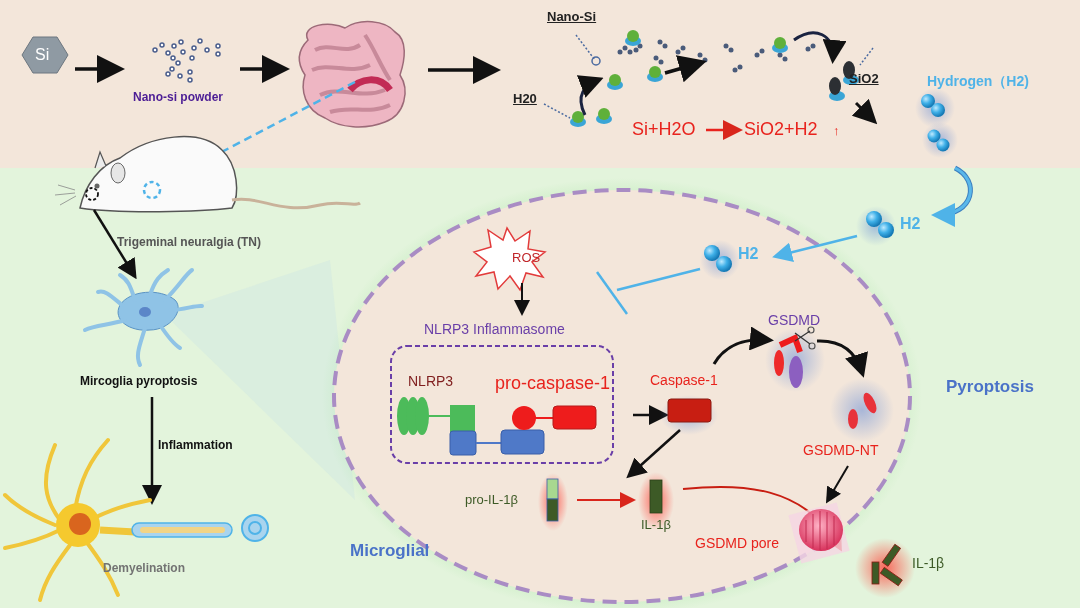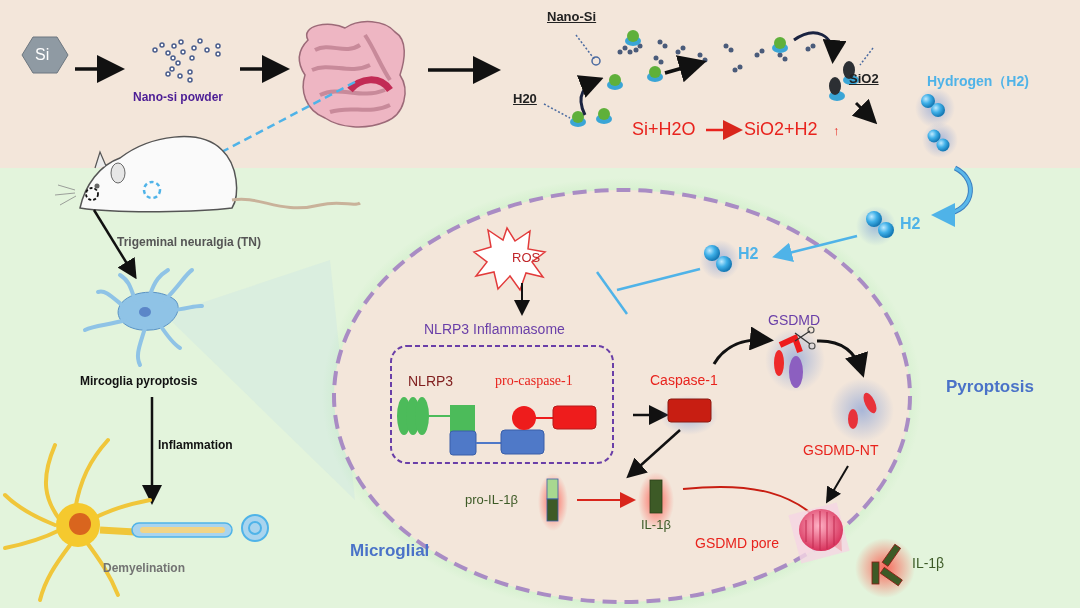--- a/index.html
+++ b/index.html
@@ -306,21 +306,21 @@
 <div class="lbl b" style="left:117px;top:236px;font-size:12px;color:#555;">Trigeminal neuralgia (TN)</div>
 <div class="lbl b" style="left:80px;top:375px;font-size:12px;color:#111;">Mircoglia pyroptosis</div>
 <div class="lbl b" style="left:158px;top:439px;font-size:12px;color:#111;">Inflammation</div>
 <div class="lbl b" style="left:103px;top:562px;font-size:12px;color:#737373;">Demyelination</div>
 
 <div class="lbl b" style="left:900px;top:216px;font-size:16px;color:#4fb3e8;">H2</div>
 <div class="lbl b" style="left:738px;top:246px;font-size:16px;color:#4fb3e8;">H2</div>
 <div class="lbl" style="left:496px;top:251px;font-size:13px;color:#c0262a;margin-left:16px;">ROS</div>
 <div class="lbl" style="left:424px;top:322px;font-size:14px;color:#6a3fa8;">NLRP3 Inflammasome</div>
 <div class="lbl" style="left:408px;top:374px;font-size:14px;color:#7f1d1d;">NLRP3</div>
-<div class="lbl" style="left:495px;top:374px;font-size:14px;color:#e8231d;font-family:Liberation Serif, serif;">pro-caspase-1</div>
+<div class="lbl" style="left:495px;top:374px;font-size:18px;color:#e8231d;">pro-caspase-1</div>
 <div class="lbl" style="left:650px;top:373px;font-size:14px;color:#e8231d;">Caspase-1</div>
 <div class="lbl" style="left:768px;top:313px;font-size:14px;color:#6a3fa8;">GSDMD</div>
 <div class="lbl" style="left:803px;top:443px;font-size:14px;color:#e8231d;">GSDMD-NT</div>
 <div class="lbl" style="left:695px;top:536px;font-size:14px;color:#e8231d;">GSDMD pore</div>
 <div class="lbl" style="left:465px;top:493px;font-size:13px;color:#3d5a26;">pro-IL-1β</div>
 <div class="lbl" style="left:641px;top:518px;font-size:13px;color:#3d5a26;">IL-1β</div>
 <div class="lbl" style="left:912px;top:556px;font-size:14px;color:#3d5a26;">IL-1β</div>
 <div class="lbl b" style="left:946px;top:378px;font-size:17px;color:#4a72c8;">Pyroptosis</div>
 <div class="lbl b" style="left:350px;top:542px;font-size:17px;color:#4a72c8;">Microglial</div>
 

